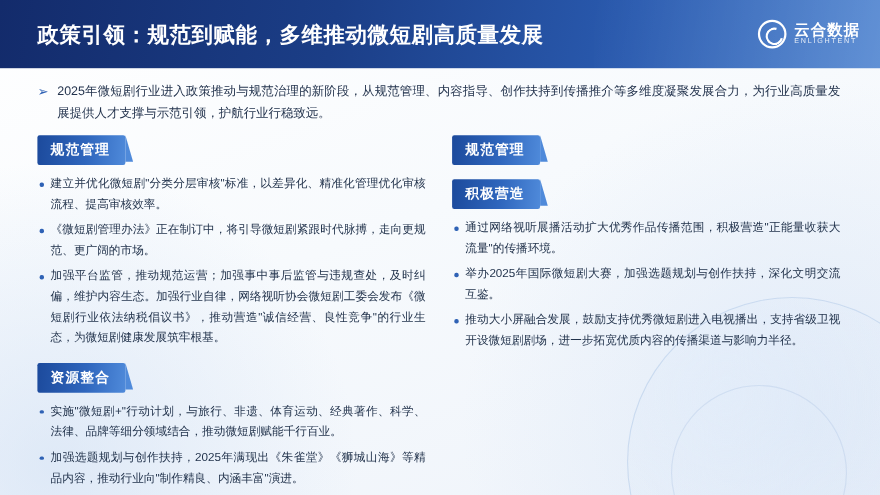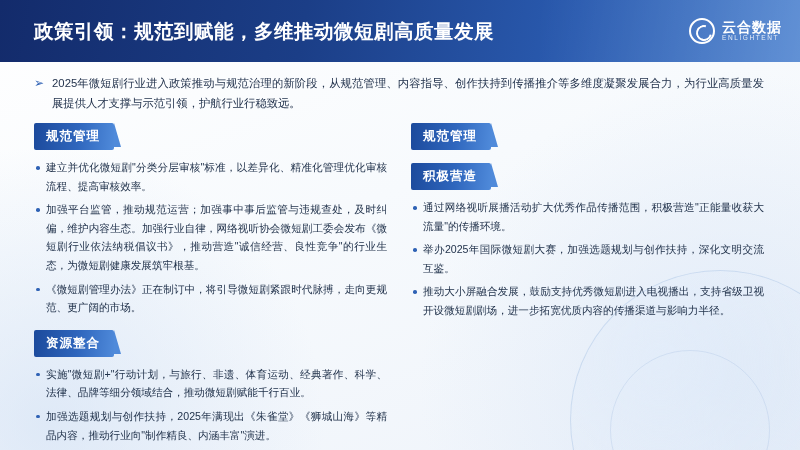--- a/index.html
+++ b/index.html
@@ -191,22 +191,22 @@
   </div>
 
   <div class="columns">
 
     <div class="col">
 
       <div class="card">
         <div class="card-title">规范管理</div>
         <ul class="bullets">
           <li>建立并优化微短剧"分类分层审核"标准，以差异化、精准化管理优化审核流程、提高审核效率。</li>
+          <li>《微短剧管理办法》正在制订中，将引导微短剧紧跟时代脉搏，走向更规范、更广阔的市场。</li>
           <li>加强平台监管，推动规范运营；加强事中事后监管与违规查处，及时纠偏，维护内容生态。加强行业自律，网络视听协会微短剧工委会发布《微短剧行业依法纳税倡议书》，推动营造"诚信经营、良性竞争"的行业生态，为微短剧健康发展筑牢根基。</li>
-          <li>《微短剧管理办法》正在制订中，将引导微短剧紧跟时代脉搏，走向更规范、更广阔的市场。</li>
         </ul>
       </div>
 
       <div class="card">
         <div class="card-title">资源整合</div>
         <ul class="bullets">
           <li>实施"微短剧+"行动计划，与旅行、非遗、体育运动、经典著作、科学、法律、品牌等细分领域结合，推动微短剧赋能千行百业。</li>
           <li>加强选题规划与创作扶持，2025年满现出《朱雀堂》《狮城山海》等精品内容，推动行业向"制作精良、内涵丰富"演进。</li>
         </ul>
       </div>

